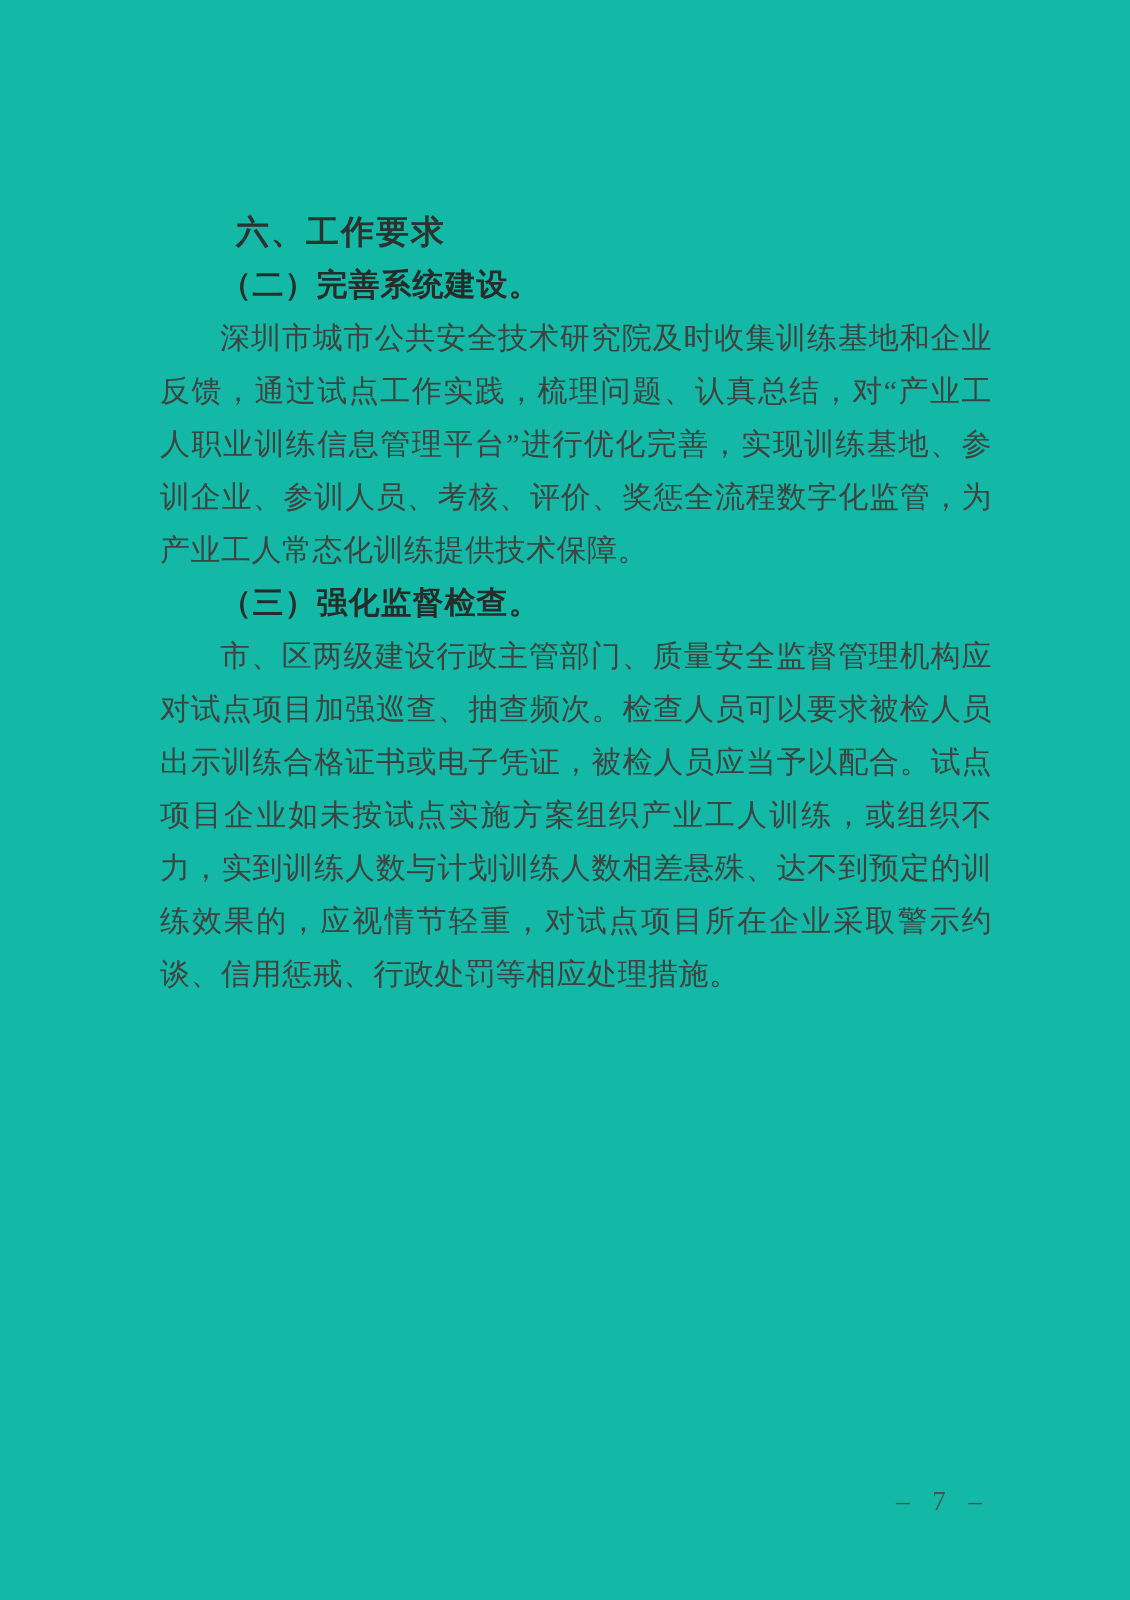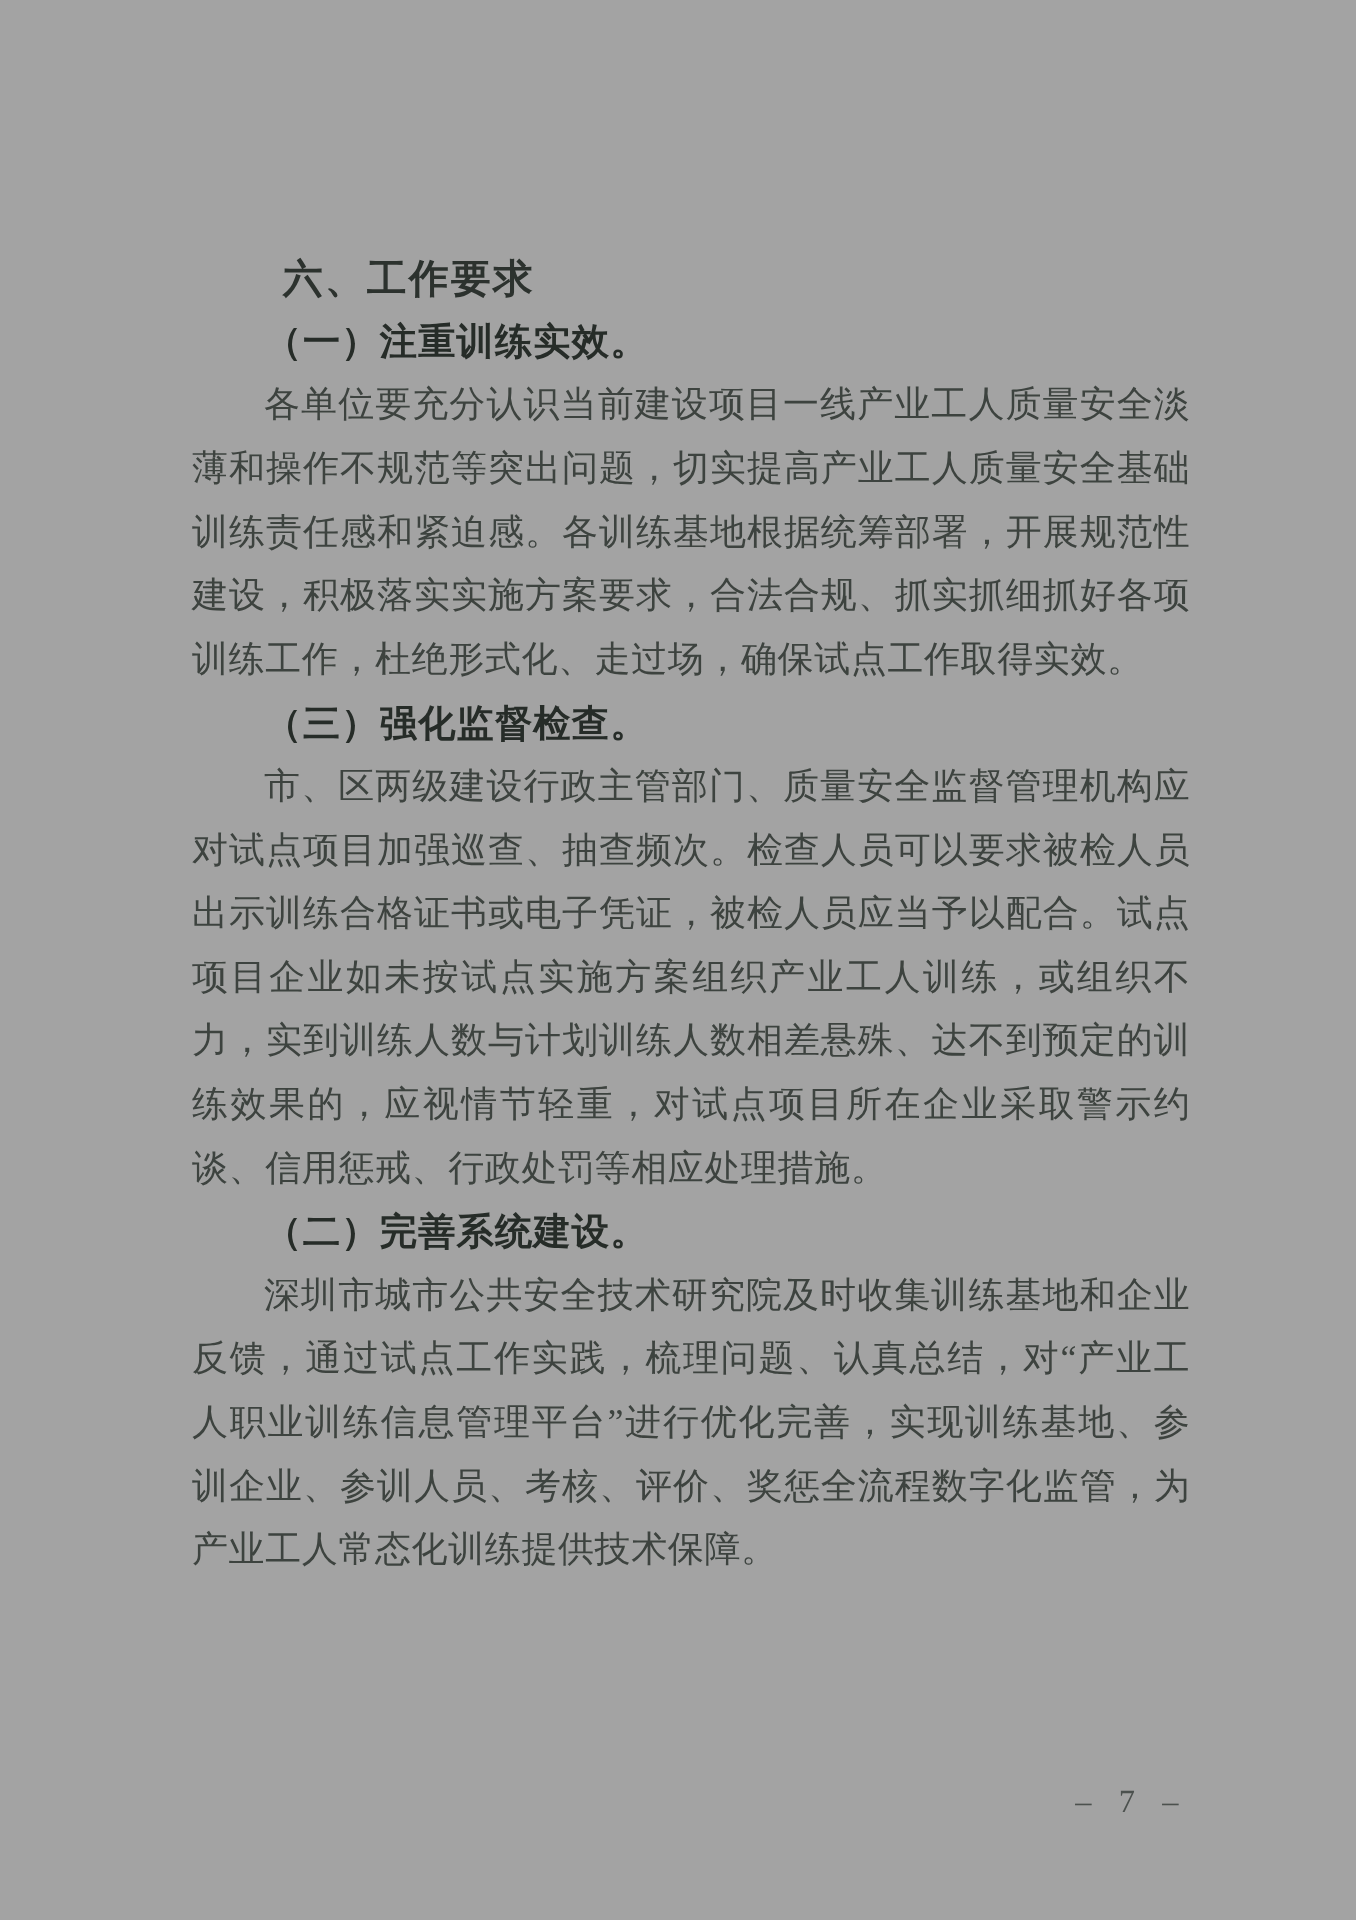--- a/index.html
+++ b/index.html
@@ -10,21 +10,21 @@
     width: 1130px;
     height: 1600px;
     position: relative;
     background: #fdfdfc;
     overflow: hidden;
     font-family: "Liberation Serif", serif;
   }
   .scan-page {
     position: absolute;
     inset: 0;
-    background: #a3a3a3;
+    background: #14b8a6;
   }
   .doc {
     position: absolute;
     left: 160px;
     top: 205px;
     width: 832px;
     line-height: 53px;
     color: #3d433f;
   }
   .chapter-heading {
@@ -69,33 +69,29 @@
 </style>
 </head>
 <body>
 
 <div class="scan-page">
 
   <div class="doc">
     <div class="chapter-heading">六、工作要求</div>
 
     <div>
+
   <div>
-    <div class="section-heading">（一）注重训练实效。</div>
-    <div class="section-body">各单位要充分认识当前建设项目一线产业工人质量安全淡薄和操作不规范等突出问题，切实提高产业工人质量安全基础训练责任感和紧迫感。各训练基地根据统筹部署，开展规范性建设，积极落实实施方案要求，合法合规、抓实抓细抓好各项训练工作，杜绝形式化、走过场，确保试点工作取得实效。</div>
+    <div class="section-heading">（二）完善系统建设。</div>
+    <div class="section-body">深圳市城市公共安全技术研究院及时收集训练基地和企业反馈，通过试点工作实践，梳理问题、认真总结，对“产业工人职业训练信息管理平台”进行优化完善，实现训练基地、参训企业、参训人员、考核、评价、奖惩全流程数字化监管，为产业工人常态化训练提供技术保障。</div>
   </div>
 
   <div>
     <div class="section-heading">（三）强化监督检查。</div>
     <div class="section-body">市、区两级建设行政主管部门、质量安全监督管理机构应对试点项目加强巡查、抽查频次。检查人员可以要求被检人员出示训练合格证书或电子凭证，被检人员应当予以配合。试点项目企业如未按试点实施方案组织产业工人训练，或组织不力，实到训练人数与计划训练人数相差悬殊、达不到预定的训练效果的，应视情节轻重，对试点项目所在企业采取警示约谈、信用惩戒、行政处罚等相应处理措施。</div>
-  </div>
-
-  <div>
-    <div class="section-heading">（二）完善系统建设。</div>
-    <div class="section-body">深圳市城市公共安全技术研究院及时收集训练基地和企业反馈，通过试点工作实践，梳理问题、认真总结，对“产业工人职业训练信息管理平台”进行优化完善，实现训练基地、参训企业、参训人员、考核、评价、奖惩全流程数字化监管，为产业工人常态化训练提供技术保障。</div>
   </div>
 
 </div>
   </div>
 
   <div class="footer-page-number">– 7 –</div>
 
 </div>
 
 </body></html>

